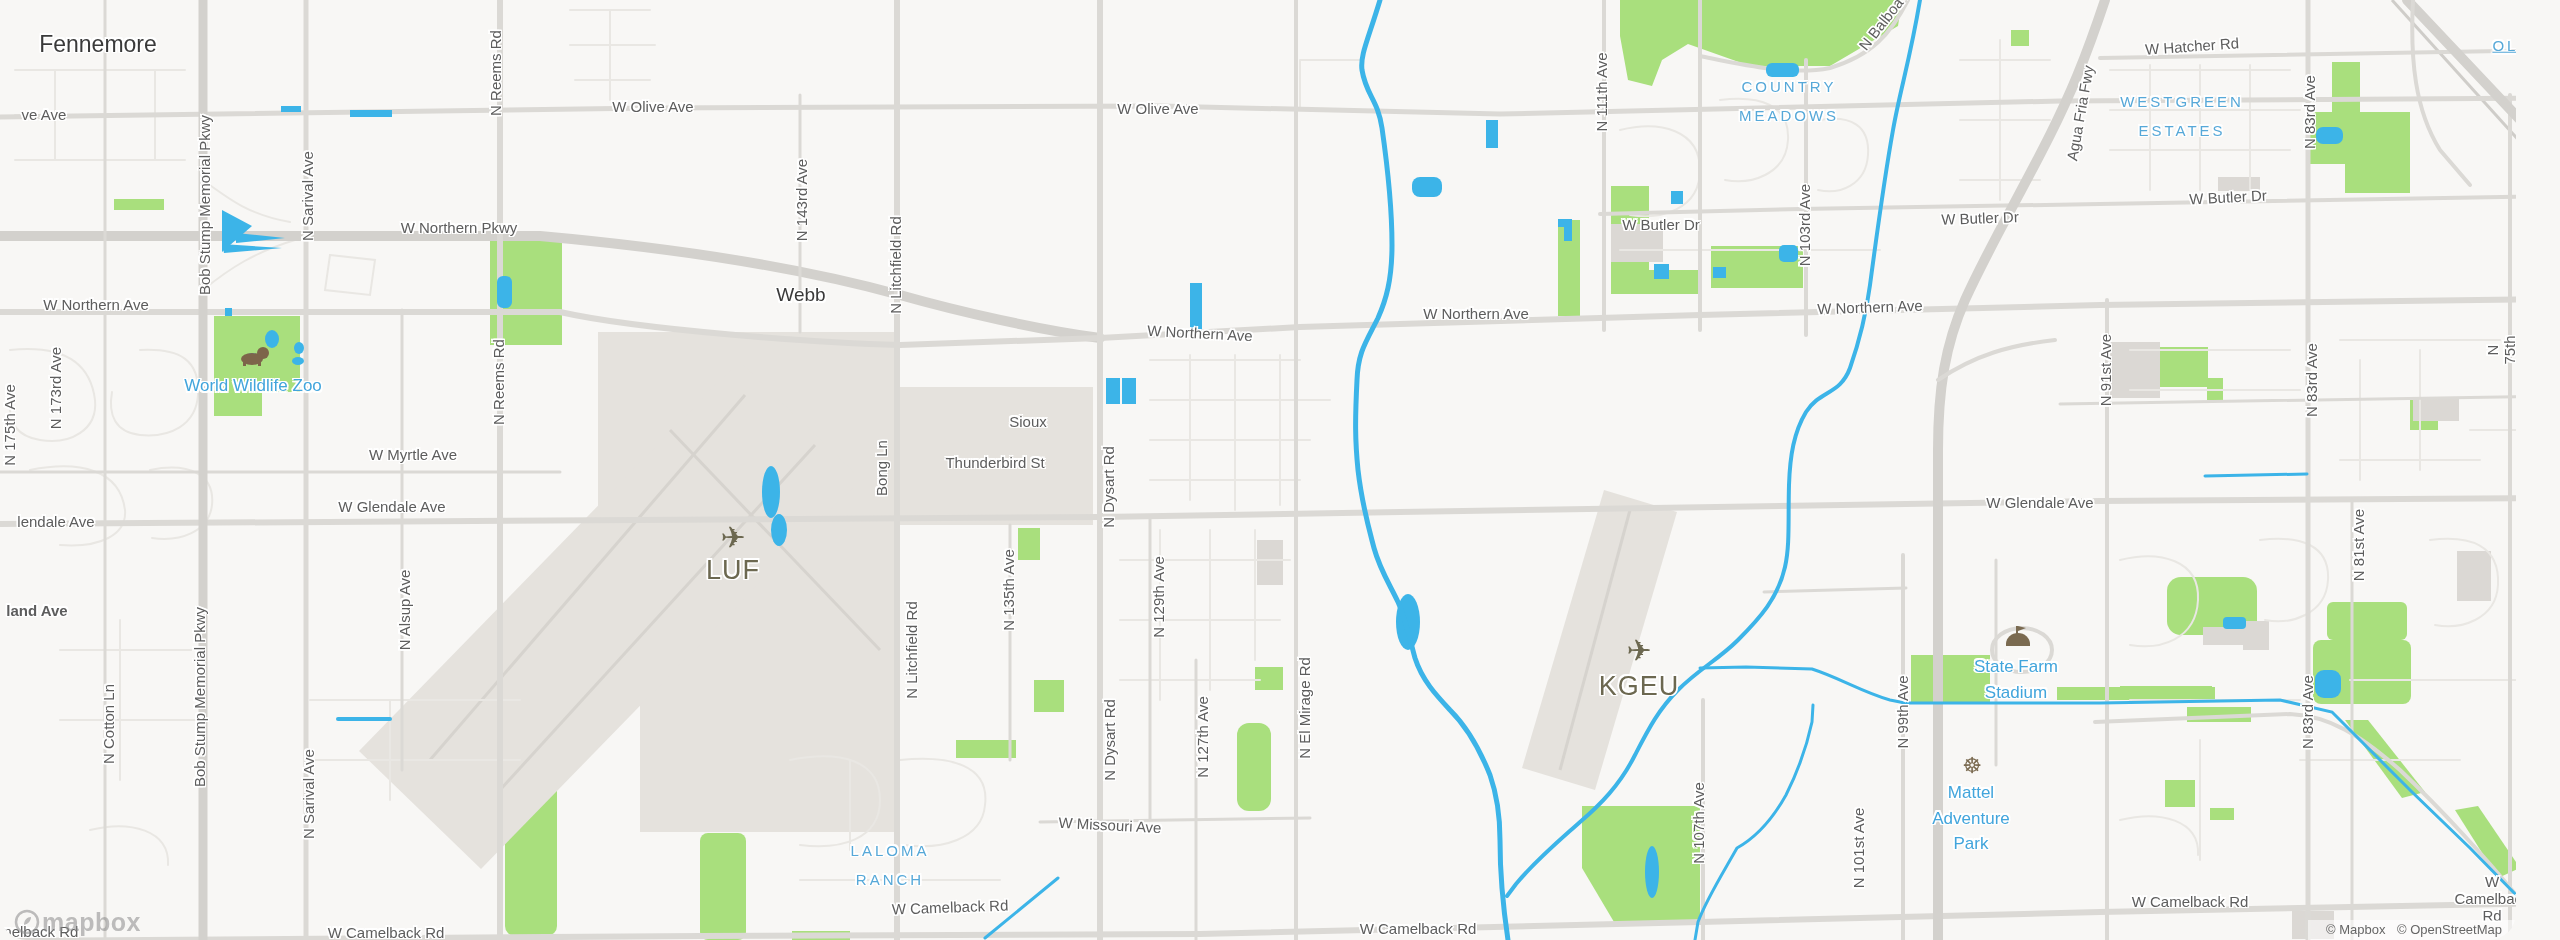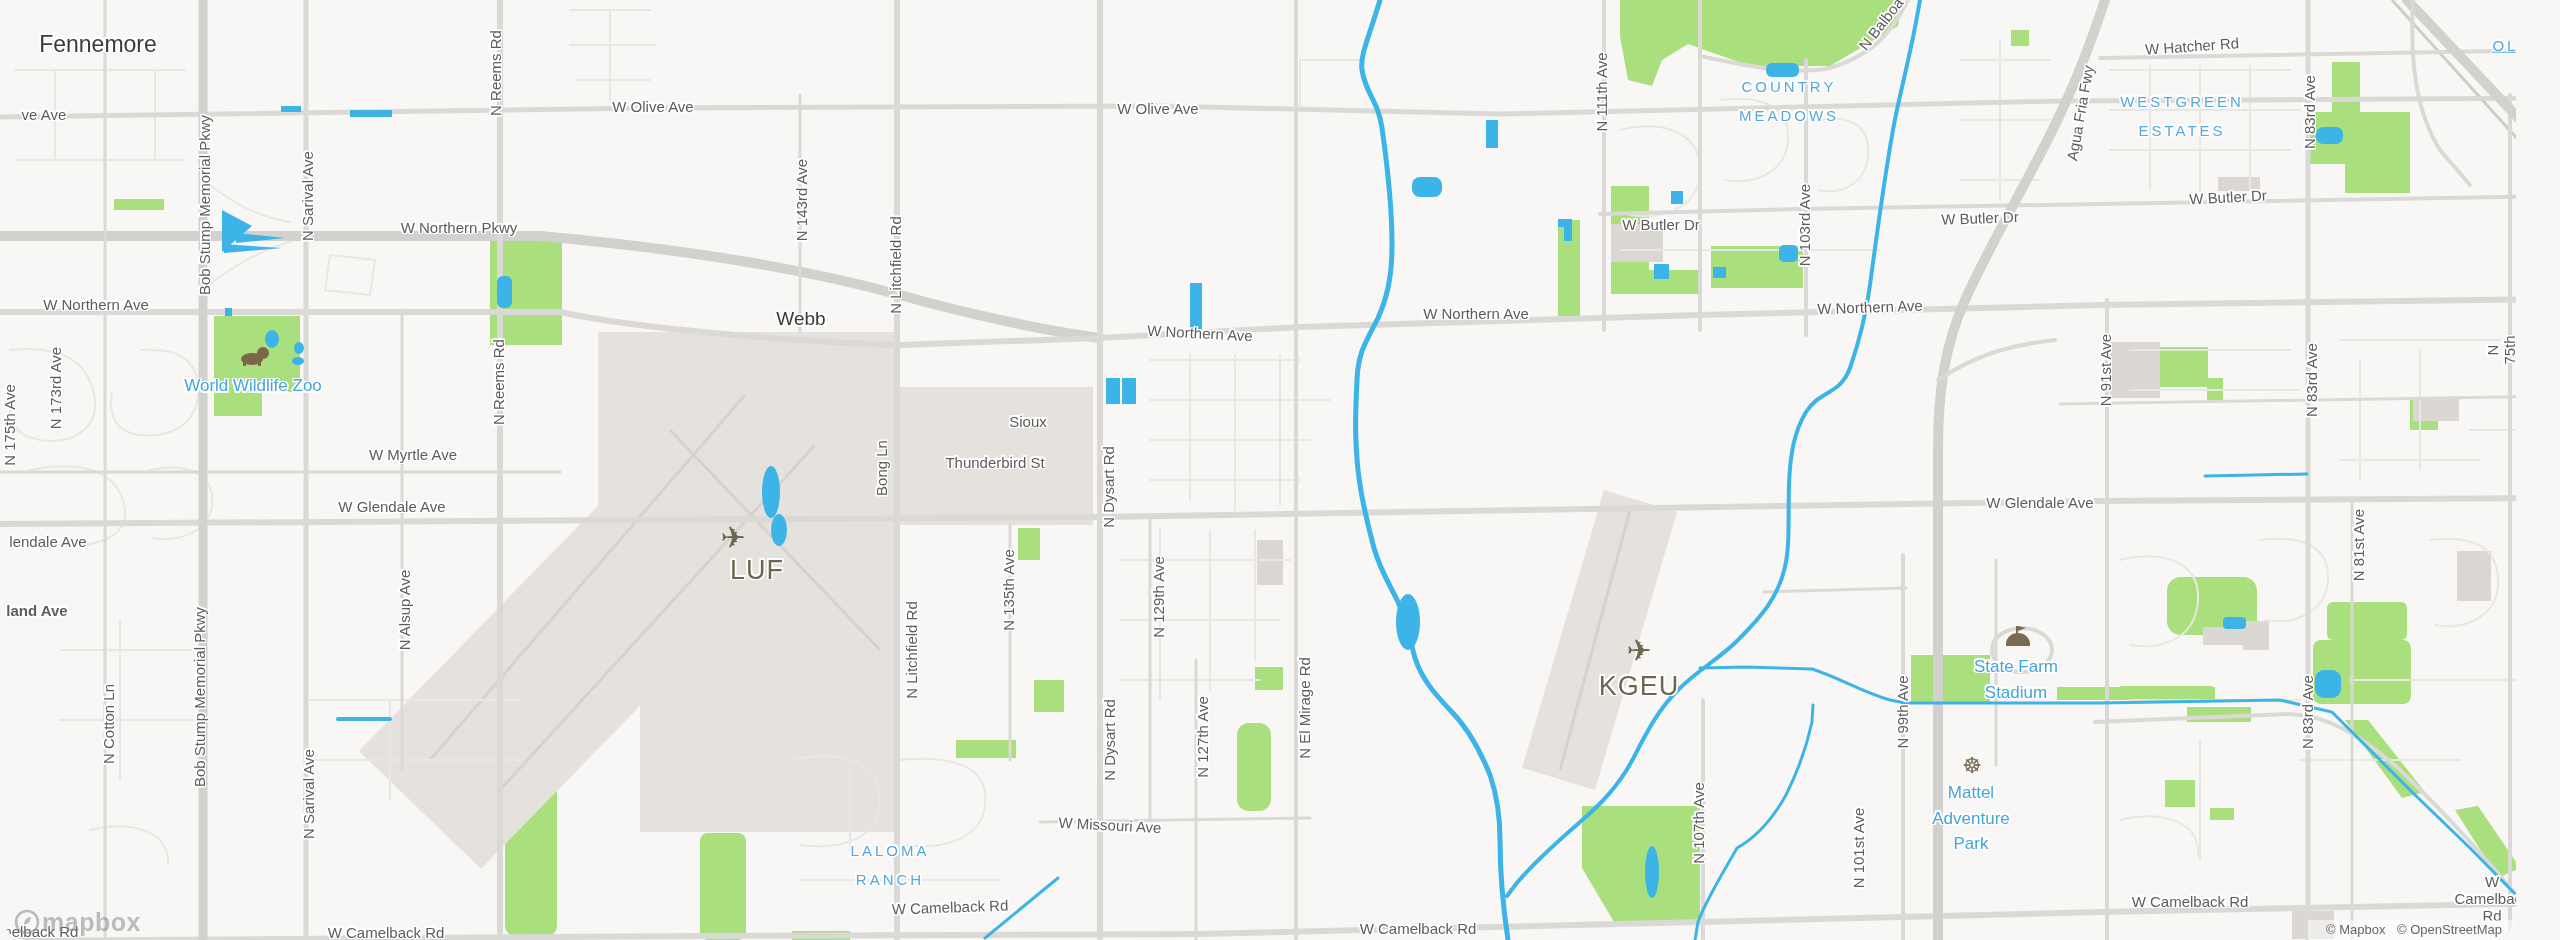--- a/index.html
+++ b/index.html
@@ -225,35 +225,35 @@
     </g>
     <g fill="#7A6A50">
       <path d="M2006,644 A12,11 0 0 1 2030,644 L2030,646 L2006,646 Z"></path>
       <rect x="2016" y="626" width="2" height="10"></rect>
         <polygon points="2018,626 2026,628 2018,631"></polygon>
     </g>
   </svg>
 
   <div id="labels">
       <div class="lbl city" style="left: 98px; top: 44px;">Fennemore</div>
-      <div class="lbl town" style="left: 801px; top: 295px; margin-top: 24px;">Webb</div>
+      <div class="lbl town" style="left: 801px; top: 295px;">Webb</div>
       <div class="lbl st" style="left: 32px; top: 114px; margin-left: 12px;">ve Ave</div>
       <div class="lbl st" style="left: 653px; top: 106px;">W Olive Ave</div>
       <div class="lbl st" style="left: 1158px; top: 108px;">W Olive Ave</div>
       <div class="lbl st" style="left: 447px; top: 227px; margin-left: 12px;">W Northern Pkwy</div>
       <div class="lbl st" style="left: 96px; top: 304px;">W Northern Ave</div>
       <div class="lbl st" style="left: 1200px; top: 333px; transform: translate(-50%, -50%) rotate(3deg);">W Northern Ave</div>
       <div class="lbl st" style="left: 1476px; top: 313px;">W Northern Ave</div>
       <div class="lbl st" style="left: 1870px; top: 307px; transform: translate(-50%, -50%) rotate(-2deg);">W Northern Ave</div>
       <div class="lbl st" style="left: 1661px; top: 224px;">W Butler Dr</div>
       <div class="lbl st" style="left: 1980px; top: 218px; transform: translate(-50%, -50%) rotate(-2deg);">W Butler Dr</div>
       <div class="lbl st" style="left: 2228px; top: 197px; transform: translate(-50%, -50%) rotate(-3deg);">W Butler Dr</div>
       <div class="lbl st" style="left: 2192px; top: 46px; transform: translate(-50%, -50%) rotate(-4deg);">W Hatcher Rd</div>
       <div class="lbl st" style="left: 413px; top: 454px;">W Myrtle Ave</div>
-      <div class="lbl st" style="left: 48px; top: 521px; margin-top: 20px;">lendale Ave</div>
+      <div class="lbl st" style="left: 56px; top: 521px;">lendale Ave</div>
       <div class="lbl st" style="left: 392px; top: 506px;">W Glendale Ave</div>
       <div class="lbl st" style="left: 2040px; top: 502px;">W Glendale Ave</div>
       <div class="lbl st" style="left: 2585px; top: 491px;">W Glendale Ave</div>
       <div class="lbl st" style="left: 37px; top: 610px; font-weight: bold;">land Ave</div>
       <div class="lbl st" style="left: 1028px; top: 421px;">Sioux</div>
       <div class="lbl st" style="left: 995px; top: 462px;">Thunderbird St</div>
       <div class="lbl st" style="left: 1110px; top: 825px; transform: translate(-50%, -50%) rotate(3deg);">W Missouri Ave</div>
       <div class="lbl st" style="left: 20px; top: 931px;">W Camelback Rd</div>
       <div class="lbl st" style="left: 386px; top: 932px;">W Camelback Rd</div>
       <div class="lbl st" style="left: 950px; top: 907px; transform: translate(-50%, -50%) rotate(-2deg);">W Camelback Rd</div>
@@ -301,21 +301,21 @@
 RANCH</div>
       <div class="lbl nb" style="left: 2182px; top: 116px;">WESTGREEN
 ESTATES</div>
       <div class="lbl nb" style="left: 2522px; top: 46px; text-decoration: underline;">OLIVE</div>
       <div class="lbl poi" style="left: 253px; top: 386px;">World Wildlife Zoo</div>
       <div class="lbl poi" style="left: 2016px; top: 679px;">State Farm
 Stadium</div>
       <div class="lbl poi" style="left: 1971px; top: 818px;">Mattel
 Adventure
 Park</div>
-      <div class="lbl apt" style="left: 733px; top: 570px; margin-left: 24px;">LUF</div>
+      <div class="lbl apt" style="left: 733px; top: 570px;">LUF</div>
       <div class="lbl apt" style="left: 1639px; top: 686px;">KGEU</div>
       <div class="lbl picon" style="left: 733px; top: 537px;">✈</div>
       <div class="lbl picon" style="left: 1639px; top: 650px;">✈</div>
       <div class="lbl wicon" style="left: 1972px; top: 766px;">☸</div>
     </div>
 
   <div id="logo">
     <svg width="30" height="30" viewBox="0 0 30 30">
       <circle cx="15" cy="15" r="11" fill="none" stroke="#8a8a8a" stroke-width="2.5"></circle>
       <path d="M12,18 C12,13 15,10 19,10 C19,14 16,17 12,18 Z" fill="#8a8a8a"></path>

